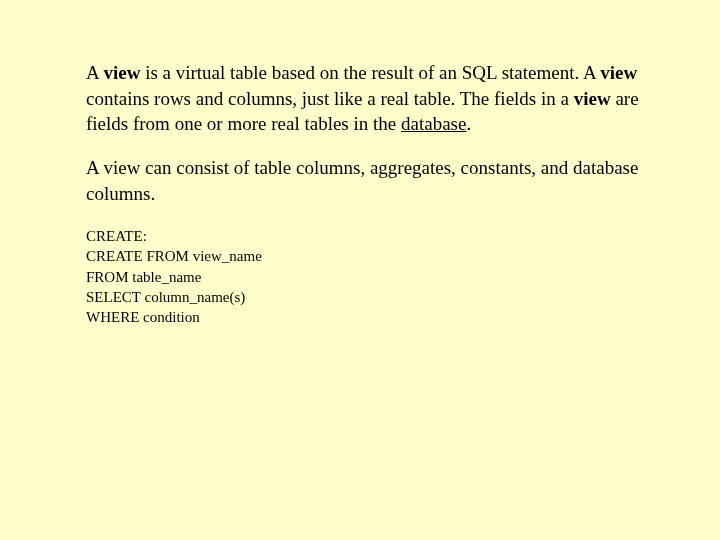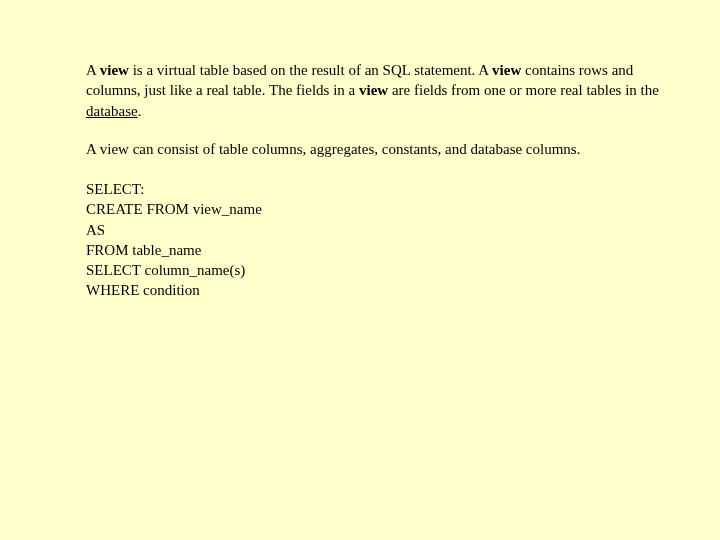--- a/index.html
+++ b/index.html
@@ -20,21 +20,21 @@
     font-size: 33px;
     font-weight: normal;
     color: #6b6b00;
     text-decoration: underline;
     margin-bottom: 28px;
   }
   .body-text {
     padding-left: 26px;
   }
   .paragraph {
-    font-size: 15px;
+    font-size: 19px;
     line-height: 1.35;
     margin-bottom: 18px;
     color: #000;
   }
   .paragraph .bold {
     font-weight: bold;
   }
   .paragraph .underline {
     text-decoration: underline;
   }
@@ -54,21 +54,20 @@
 <div class="slide">
 
   <div class="body-text">
     <p class="paragraph">
       <span>A </span><span class="bold">view</span><span> is a virtual table based on the result of an SQL statement. A </span><span class="bold">view</span><span> contains rows and columns, just like a real table. The fields in a </span><span class="bold">view</span><span> are fields from one or more real tables in the </span><span class="underline">database</span><span>.</span>
     </p>
 
     <p class="paragraph">A view can consist of table columns, aggregates, constants, and database columns.</p>
 
     <div class="syntax-block">
-      <span class="syntax-line">SELECT:</span>
+      <span class="syntax-line">CREATE:</span>
       <span class="syntax-line">CREATE FROM view_name</span>
-      <span class="syntax-line">AS</span>
       <span class="syntax-line">FROM table_name</span>
       <span class="syntax-line">SELECT column_name(s)</span>
       <span class="syntax-line">WHERE condition</span>
     </div>
   </div>
 </div>
 
 </body></html>

